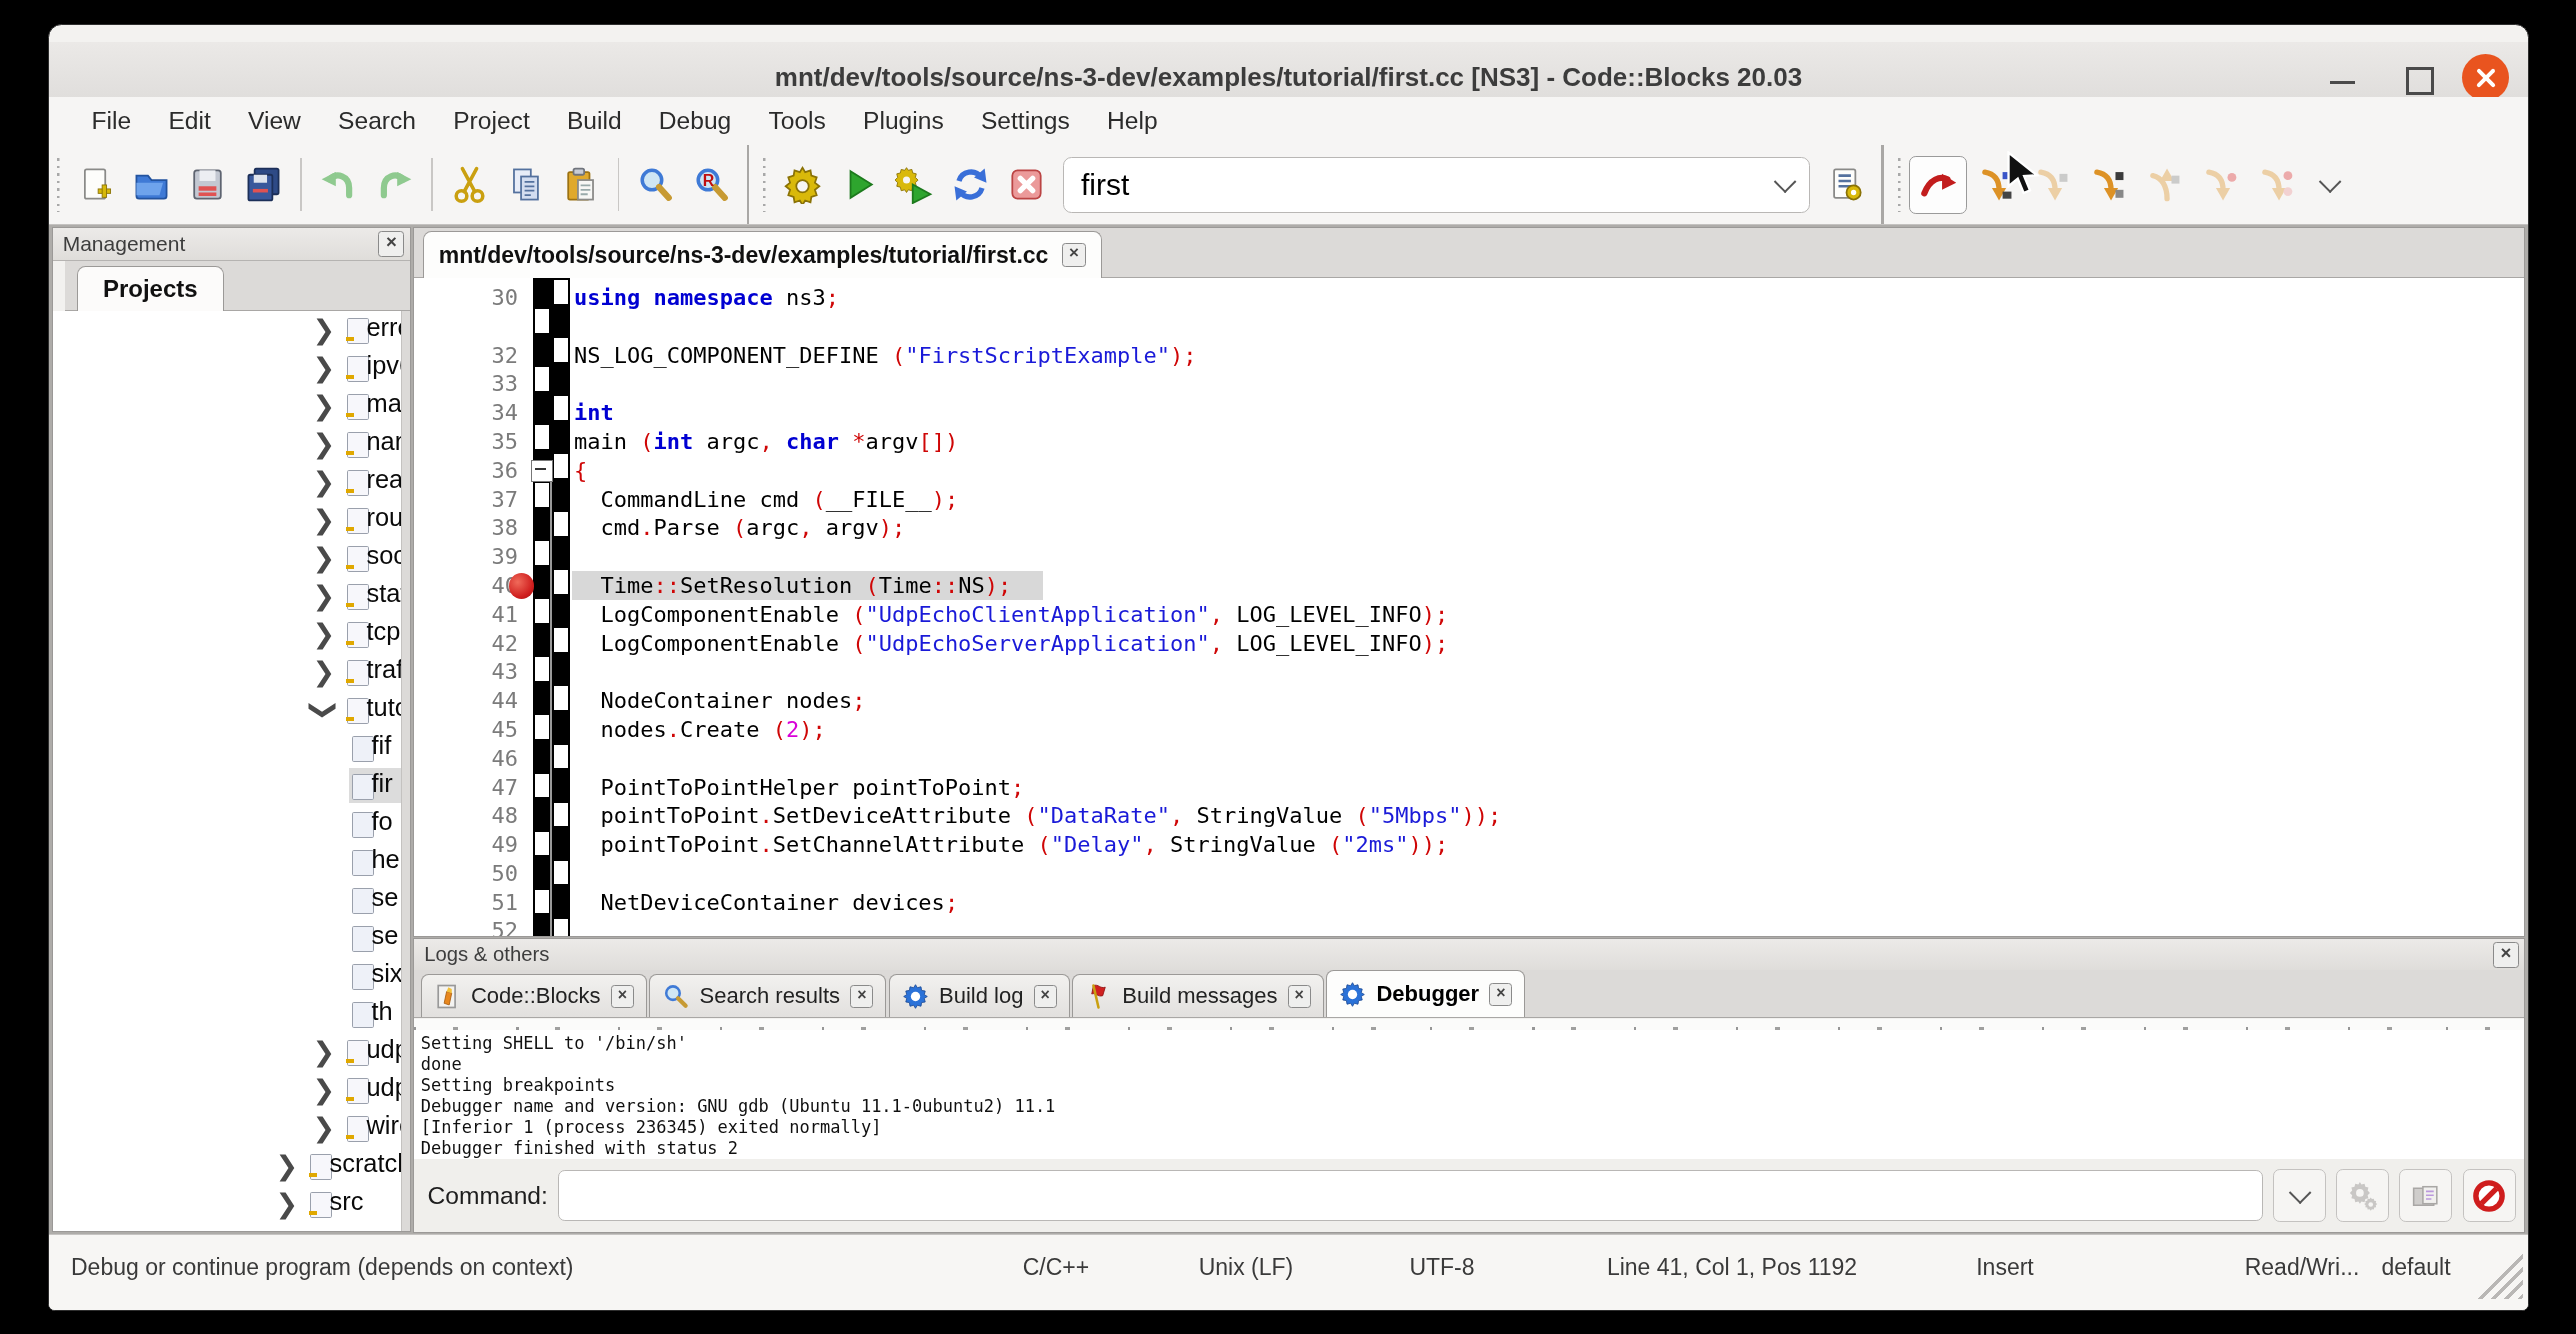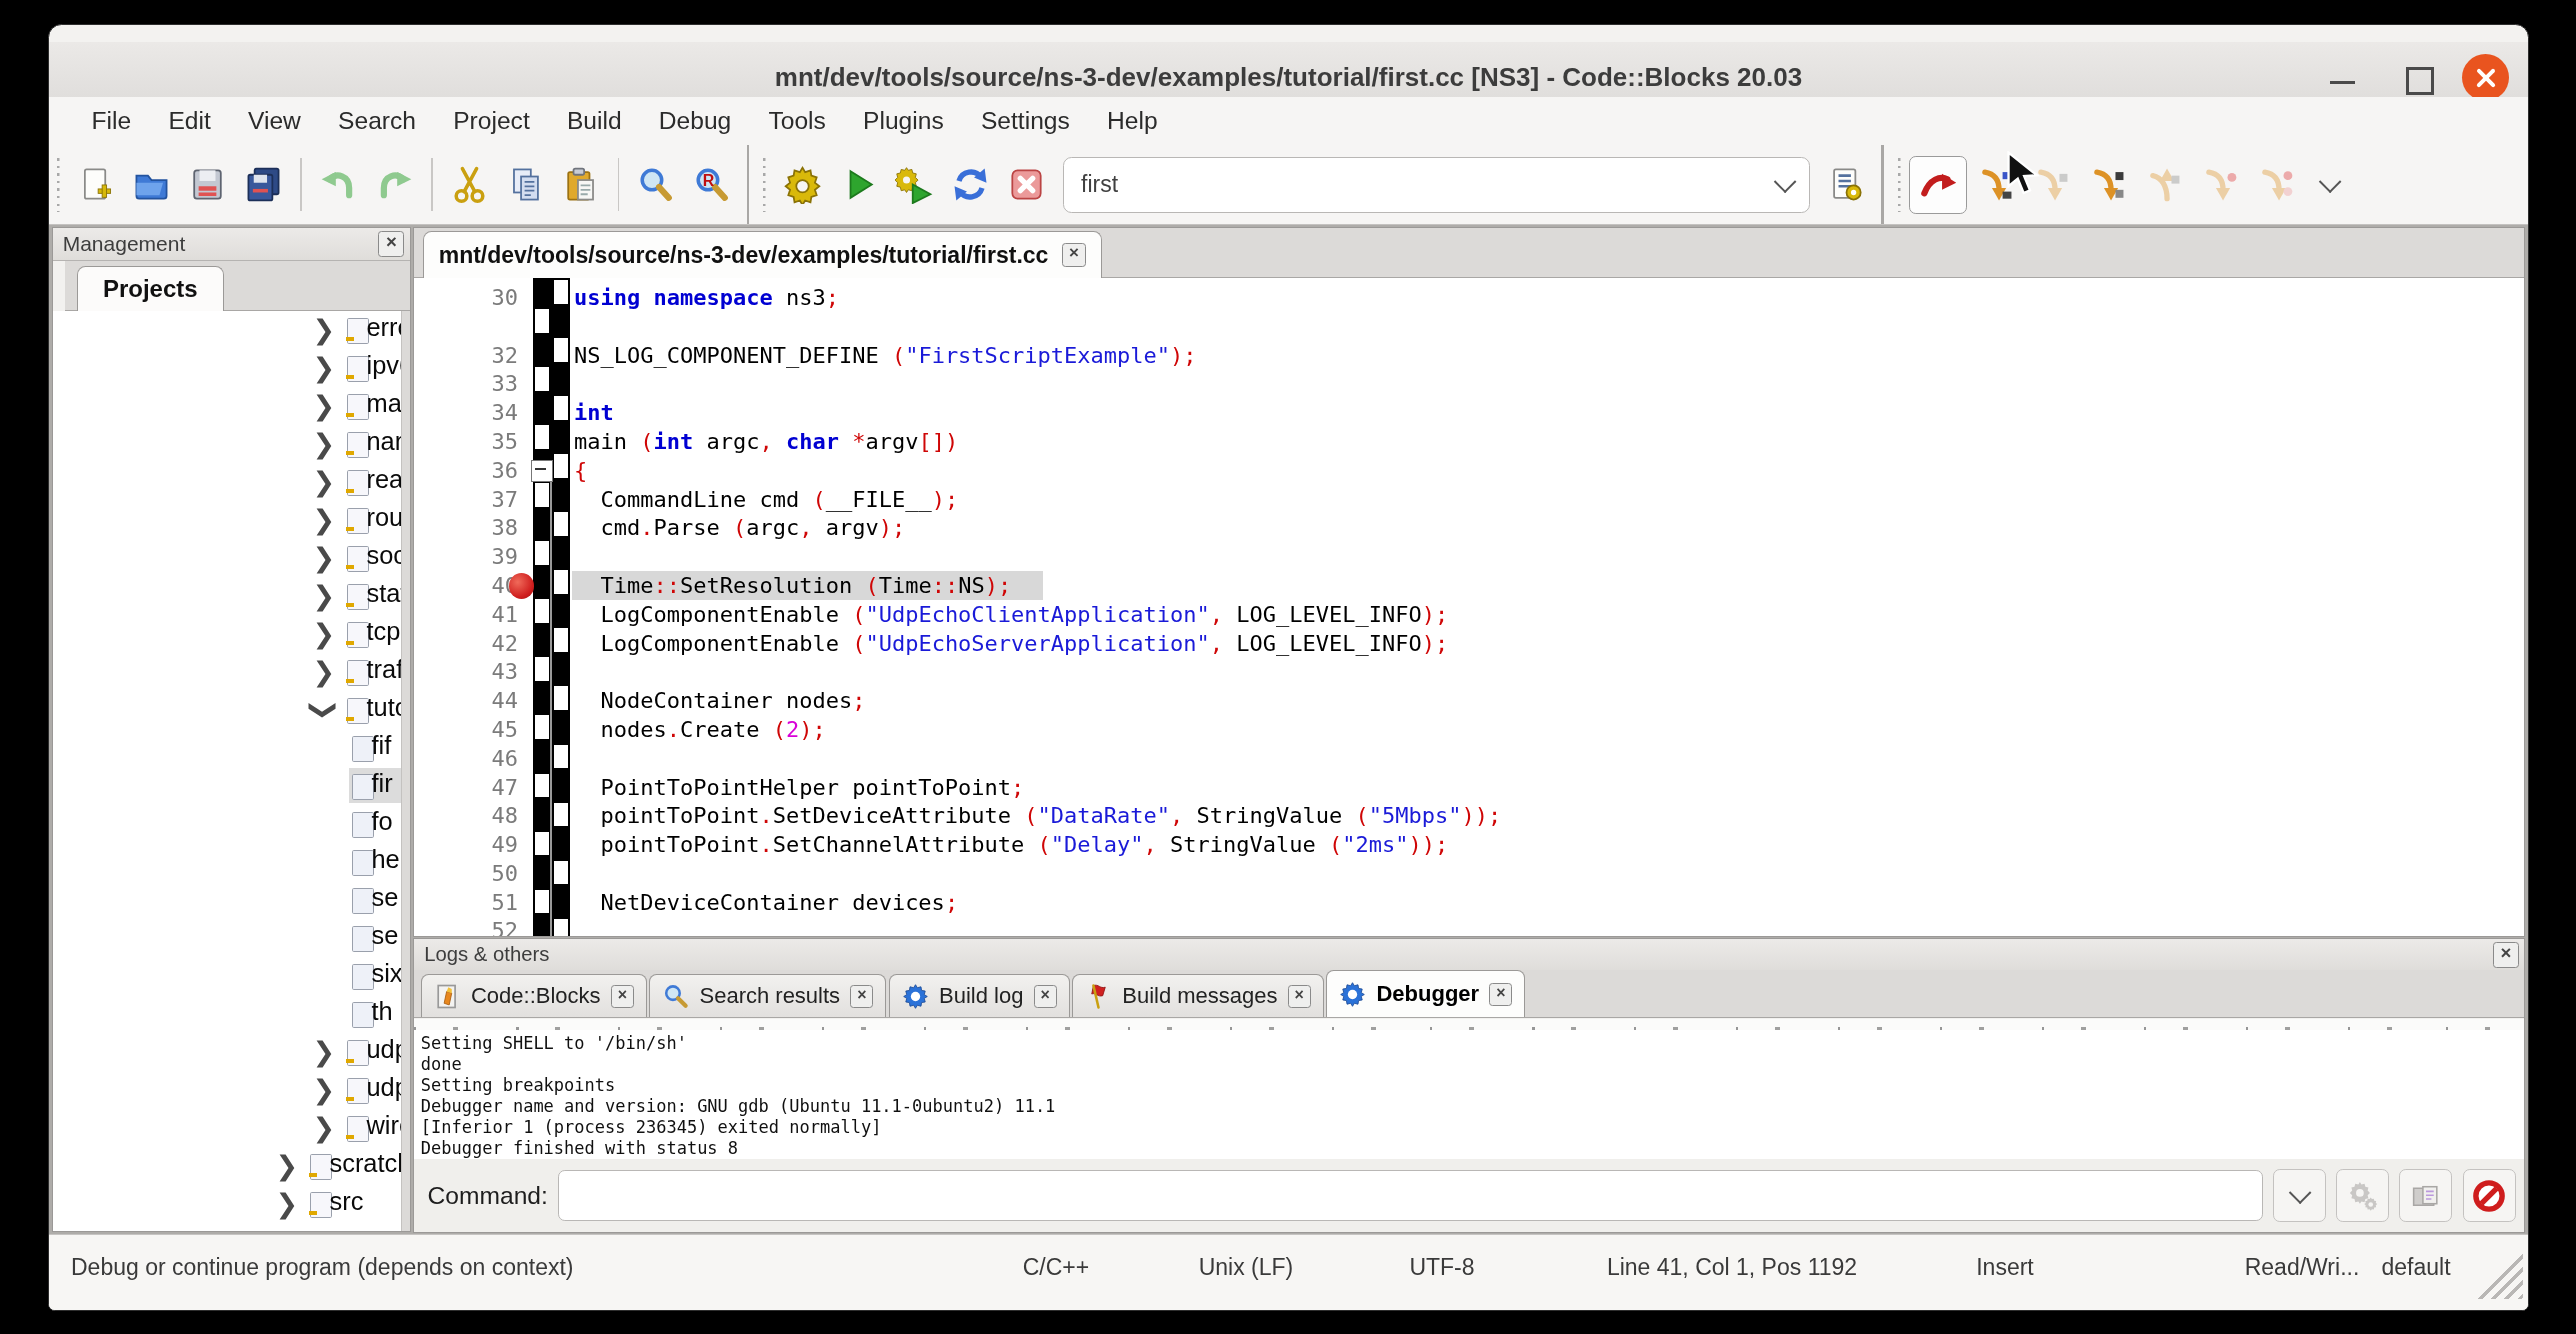--- a/index.html
+++ b/index.html
@@ -26,21 +26,21 @@
   
   .toolbar{position:absolute;left:0;top:120px;right:0;height:79px;background:#f6f5f4;
     border-bottom:0.8px solid #c4c2c0;display:flex;align-items:center;}
   .grip{width:8.5px;height:54px;margin:0 5.1px;background:repeating-linear-gradient(to bottom,#a8a8a8 0 2.5px,transparent 2.5px 7.6px);background-size:2.5px 100%;background-repeat:no-repeat;background-position:2.5px 0;}
   .tbtn{width:56px;height:56px;display:flex;align-items:center;justify-content:center;border-radius:6.8px;}
   .tbtn svg{width:39px;height:39px;}
   .tsep{width:1.7px;height:53px;background:#c9c7c5;margin:0 8.5px;}
   .tsep-big{width:2.5px;height:79px;background:#a9a7a5;margin:0 6.8px;}
   .combo{width:711px;height:54px;background:#fff;border:1.7px solid #b9b7b5;border-radius:8.5px;
     display:flex;align-items:center;padding:0 17px;margin:0 8.5px;}
-  .combo .val{flex:1;font-size:23px;color:#404040;}
+  .combo .val{flex:1;font-size:30px;color:#000000;}
   .chev{width:13.5px;height:13.5px;border-left:2.5px solid #555;border-bottom:2.5px solid #555;transform:rotate(-45deg);margin-top:-5.1px;}
   .tbtn.pressed{background:#fdfdfd;border:1.7px solid #9a9a9a;}
   .dim{opacity:.38;}
   .toolbar-overflow{margin-left:18.6px;}
   
   .client{position:absolute;left:0;top:200px;right:0;height:1009px;background:#aeaca9;}
   
   .mgmt{position:absolute;left:2.5px;top:1.7px;width:357px;height:1003px;background:#f2f1ef;border:0.8px solid #9b9997;}
   .mgmt-caption{position:absolute;left:0;top:0;right:0;height:32px;background:linear-gradient(#eceae8,#dfddda);
     border-bottom:0.8px solid #b5b3b1;font-size:21px;color:#3d3d3d;line-height:32px;padding-left:10.2px;}
@@ -556,21 +556,21 @@
           </div>
         <div class="sliver">
             <span></span>
           </div>
         <div class="logtext" id="logtext">
             <div>Setting SHELL to '/bin/sh'</div>
             <div>done</div>
             <div>Setting breakpoints</div>
             <div>Debugger name and version: GNU gdb (Ubuntu 11.1-0ubuntu2) 11.1</div>
             <div>[Inferior 1 (process 236345) exited normally]</div>
-            <div>Debugger finished with status 8</div>
+            <div>Debugger finished with status 2</div>
           </div>
         <div class="cmdrow">
           <span class="lbl">Command:</span>
           <input class="cmdinput" value="" style="">
           <div class="cmdbtn">
             <span class="chev"></span>
           </div>
           <div class="cmdbtn">
             <svg viewBox="0 0 44 44">
                 <path d="M18 4l2 3 4-1 1 4 4 1-1 4 3 3-3 3 1 4-4 1-1 4-4-1-2 3-2-3-4 1-1-4-4-1 1-4-3-3 3-3-1-4 4-1 1-4 4 1z" fill="#c9c7c5"></path>

